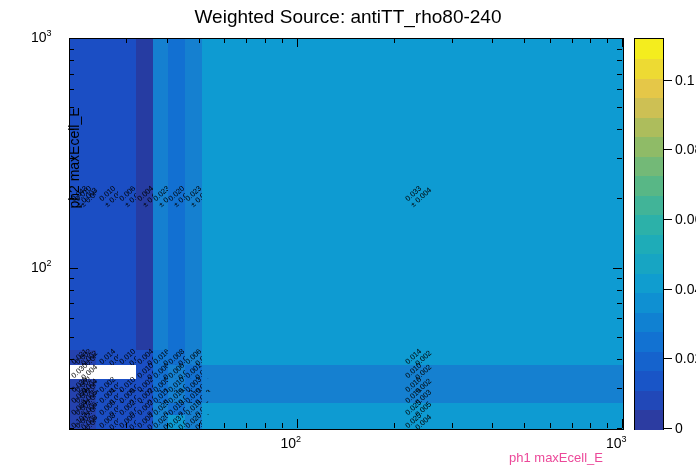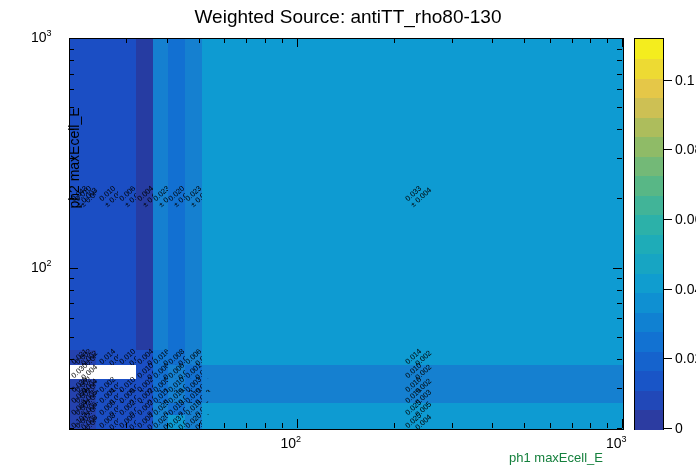--- a/index.html
+++ b/index.html
@@ -28,35 +28,35 @@
   .tick{position:absolute;background:#000;}
   .ticklabel{position:absolute;font-size:14px;color:#000;white-space:nowrap;}
   .ticklabel sup{font-size:9px;vertical-align:super;}
 
   .ylabel{
     position:absolute; left:-6px; top:150px; width:160px;
     font-size:14px; color:#000; text-align:center;
     transform-origin:50% 50%; transform:rotate(-90deg);
   }
   .xlabel{
-    position:absolute; font-size:13px; color:#15803d; white-space:nowrap;
+    position:absolute; font-size:13px; color:#ec4899; white-space:nowrap;
   }
 
   
   #cbar{position:absolute; left:634px; top:38px; width:28px; height:390px; border:1px solid #000; box-sizing:content-box;}
   .cbseg{position:absolute; left:0; width:28px;}
   .cbtick{position:absolute; background:#000; height:1px; width:9px; left:663px;}
   .cblabel{position:absolute; left:675px; font-size:14px; color:#000; white-space:nowrap; transform:translateY(-50%);}
 </style>
 </head>
 <body>
 
 <div id="root">
 
-  <div class="title">Weighted Source: antiTT_rho80-130</div>
+  <div class="title">Weighted Source: antiTT_rho80-240</div>
 
   <div id="plot">
     <div id="cells">
         <div class="cell" style="left: 0px; top: 0px; width: 26.3728px; height: 311.997px; background: rgb(27, 78, 196);"></div>
         <div class="binlabel" style="left: 3.8864px; top: 157.698px;">0.010<br>± 0.001</div>
         <div class="cell" style="left: 25.7728px; top: 0px; width: 22.3906px; height: 311.997px; background: rgb(27, 78, 196);"></div>
         <div class="binlabel" style="left: 27.6681px; top: 157.698px;">0.010<br>± 0.001</div>
         <div class="cell" style="left: 47.5634px; top: 0px; width: 19.4759px; height: 311.997px; background: rgb(27, 78, 196);"></div>
         <div class="binlabel" style="left: 48.0013px; top: 157.698px;">0.006<br>± 0.001</div>
         <div class="cell" style="left: 66.4393px; top: 0px; width: 17.2497px; height: 311.997px; background: rgb(38, 60, 162);"></div>

